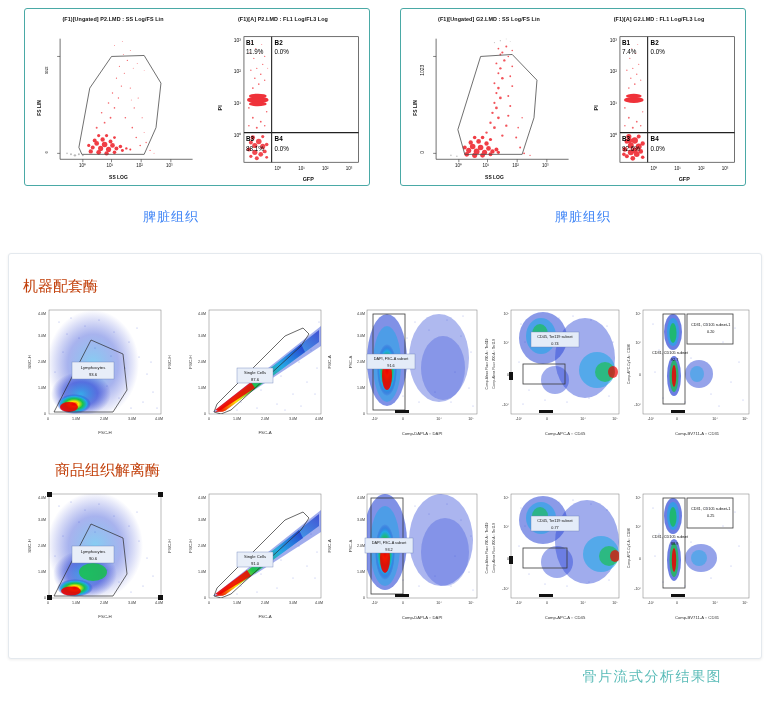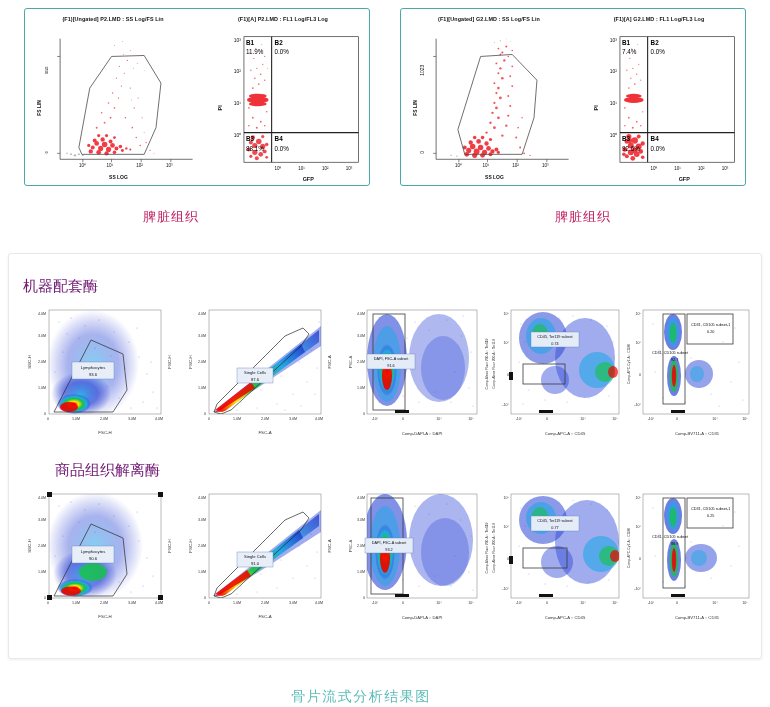--- a/index.html
+++ b/index.html
@@ -18,21 +18,21 @@
     border:1.5px solid #4aa9a6;
     border-radius:3px;
     background:#fff;
     box-sizing:border-box;
   }
   #card-spleen{left:24px;top:8px;width:346px;height:178px;}
   #card-liver{left:400px;top:8px;width:346px;height:178px;}
 
   .tissue-label{
     position:absolute;
-    color:#be185d;
+    color:#3b82f6;
     font-size:13px;
     letter-spacing:1px;
     font-family:"DejaVu Sans","Liberation Sans",sans-serif;
   }
   #label-spleen{left:143px;top:208px;}
   #label-liver{left:555px;top:208px;}
 
   
   .panel{position:absolute;top:0;height:100%;}
   .panel-left{left:2px;width:50%;}
@@ -45,36 +45,35 @@
   .plotsvg{position:absolute;left:0;top:0;width:100%;height:100%;}
 
   
   #bottom-section{
     position:absolute;left:8px;top:253px;width:754px;height:406px;
     background:#fff;border:1px solid #e4e9ee;border-radius:3px;
     box-shadow:0 1px 3px rgba(0,0,0,.07);
     box-sizing:border-box;
   }
   .group-heading{
-    position:absolute;font-size:15px;color:#701a75;
+    position:absolute;font-size:15px;color:#c2410c;
     font-family:"DejaVu Sans","Liberation Sans",sans-serif;
   }
   #heading-row1{left:14px;top:23px;}
   #heading-row2{left:14px;top:207px;margin-left:32px;}
 
   .plot-row{position:absolute;left:10px;width:736px;height:140px;}
   #plot-row-1{top:48px;}
   #plot-row-2{top:232px;}
   .plot-cell{position:absolute;top:0;height:140px;}
 
   #bottom-caption{
-    position:absolute;left:0;top:668px;width:722px;text-align:center;
+    position:absolute;left:0;top:668px;width:722px;text-align:right;
     color:#5bbcb8;font-size:14px;letter-spacing:1.5px;
     font-family:"DejaVu Sans","Liberation Sans",sans-serif;
-    margin-top:20px;
   }
   svg{display:block;}
   .tiny{font-size:3.4px;}
 </style>
 </head>
 <body>
 
 <div id="top-section">
 
   <div class="fcs-card" id="card-spleen">

